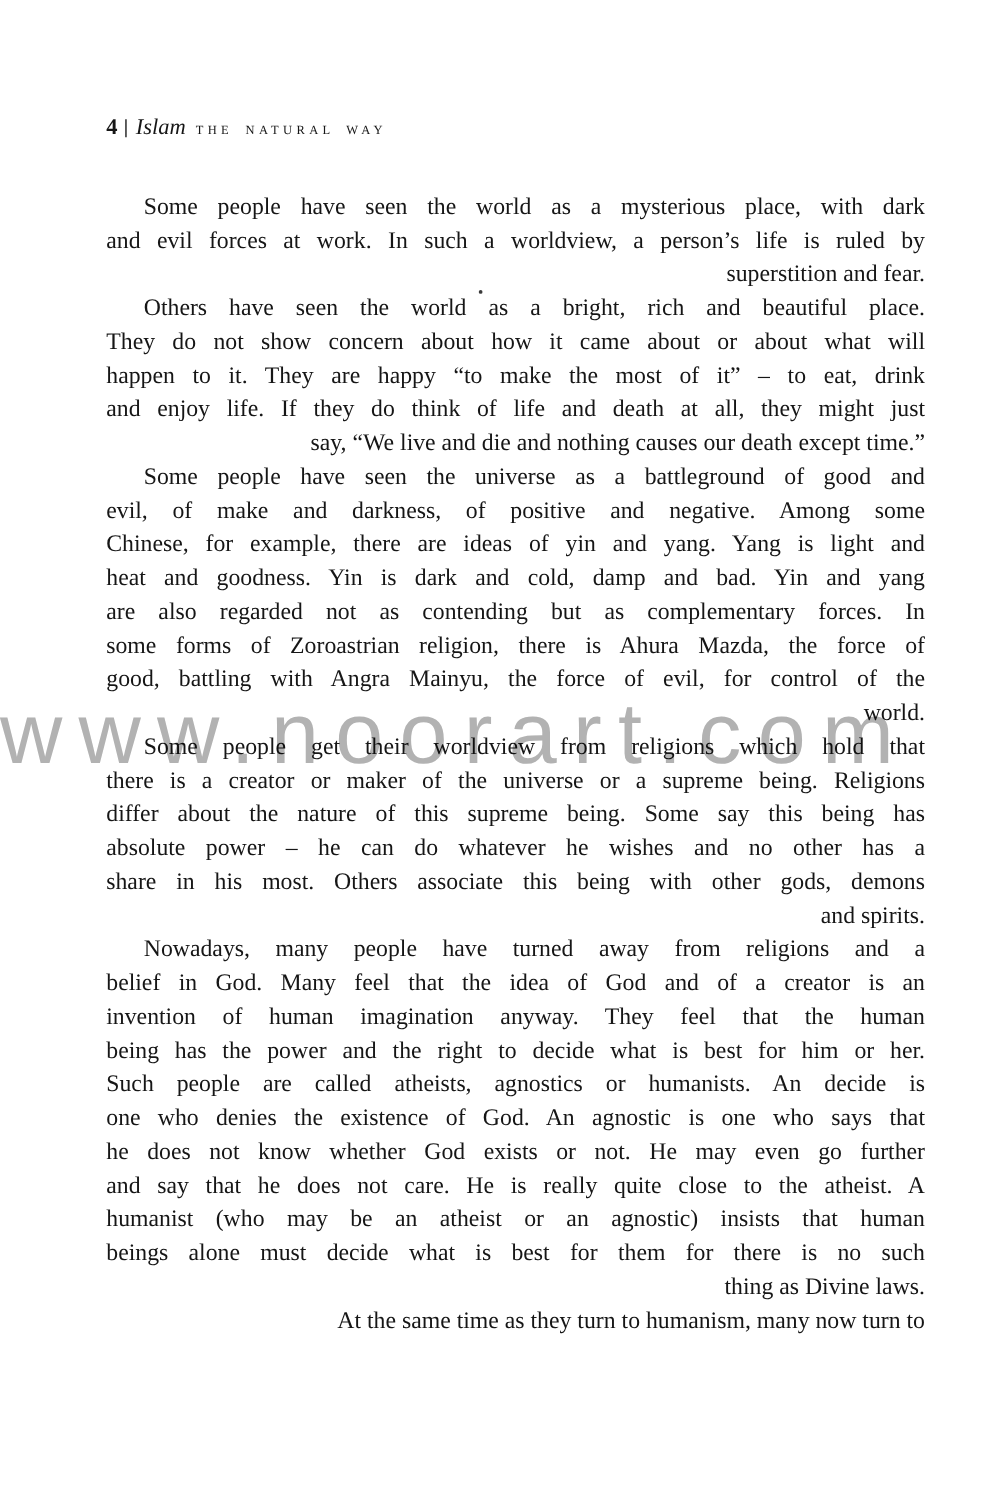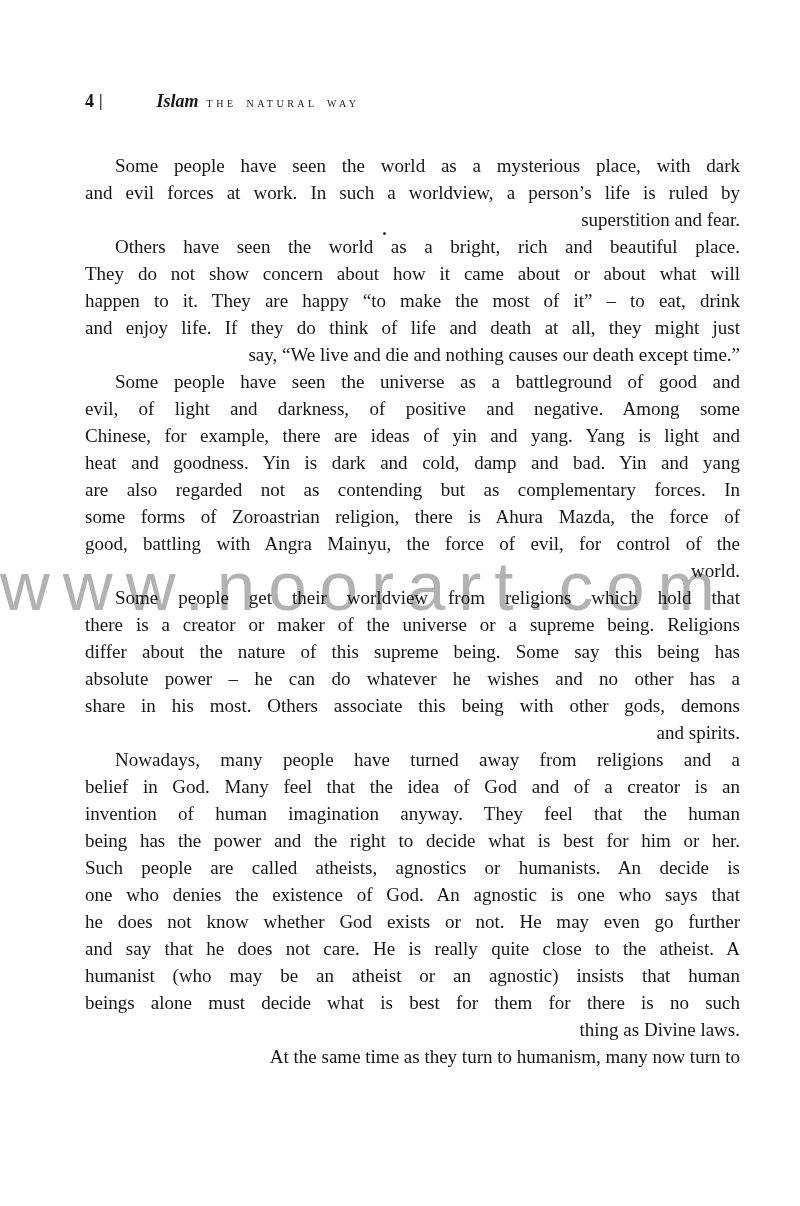--- a/index.html
+++ b/index.html
@@ -31,24 +31,23 @@
   }
   .head-sep {
     font-size: 16px;
     font-weight: bold;
     margin: 0 6px 0 5px;
     position: relative;
     top: -1px;
   }
   .title-italic {
     font-size: 18px;
-    font-weight: bold;
+    font-weight: normal;
     font-style: italic;
     margin-right: 8px;
-    margin-left: 48px;
   }
   .title-caps {
     font-size: 10px;
     letter-spacing: 3.5px;
     word-spacing: 4px;
   }
   
   .text-block {
     position: absolute;
     top: 152px;
@@ -110,21 +109,21 @@
   <main class="text-block" id="text-block">
       <div class="ln j ind">Some people have seen the world as a mysterious place, with dark</div>
       <div class="ln j">and evil forces at work. In such a worldview, a person’s life is ruled by</div>
       <div class="ln">superstition and fear.</div>
       <div class="ln j ind">Others have seen the world as a bright, rich and beautiful place.</div>
       <div class="ln j">They do not show concern about how it came about or about what will</div>
       <div class="ln j">happen to it. They are happy “to make the most of it” – to eat, drink</div>
       <div class="ln j">and enjoy life. If they do think of life and death at all, they might just</div>
       <div class="ln">say, “We live and die and nothing causes our death except time.”</div>
       <div class="ln j ind">Some people have seen the universe as a battleground of good and</div>
-      <div class="ln j">evil, of light and darkness, of positive and negative. Among some</div>
+      <div class="ln j">evil, of make and darkness, of positive and negative. Among some</div>
       <div class="ln j">Chinese, for example, there are ideas of yin and yang. Yang is light and</div>
       <div class="ln j">heat and goodness. Yin is dark and cold, damp and bad. Yin and yang</div>
       <div class="ln j">are also regarded not as contending but as complementary forces. In</div>
       <div class="ln j">some forms of Zoroastrian religion, there is Ahura Mazda, the force of</div>
       <div class="ln j">good, battling with Angra Mainyu, the force of evil, for control of the</div>
       <div class="ln">world.</div>
       <div class="ln j ind">Some people get their worldview from religions which hold that</div>
       <div class="ln j">there is a creator or maker of the universe or a supreme being. Religions</div>
       <div class="ln j">differ about the nature of this supreme being. Some say this being has</div>
       <div class="ln j">absolute power – he can do whatever he wishes and no other has a</div>

